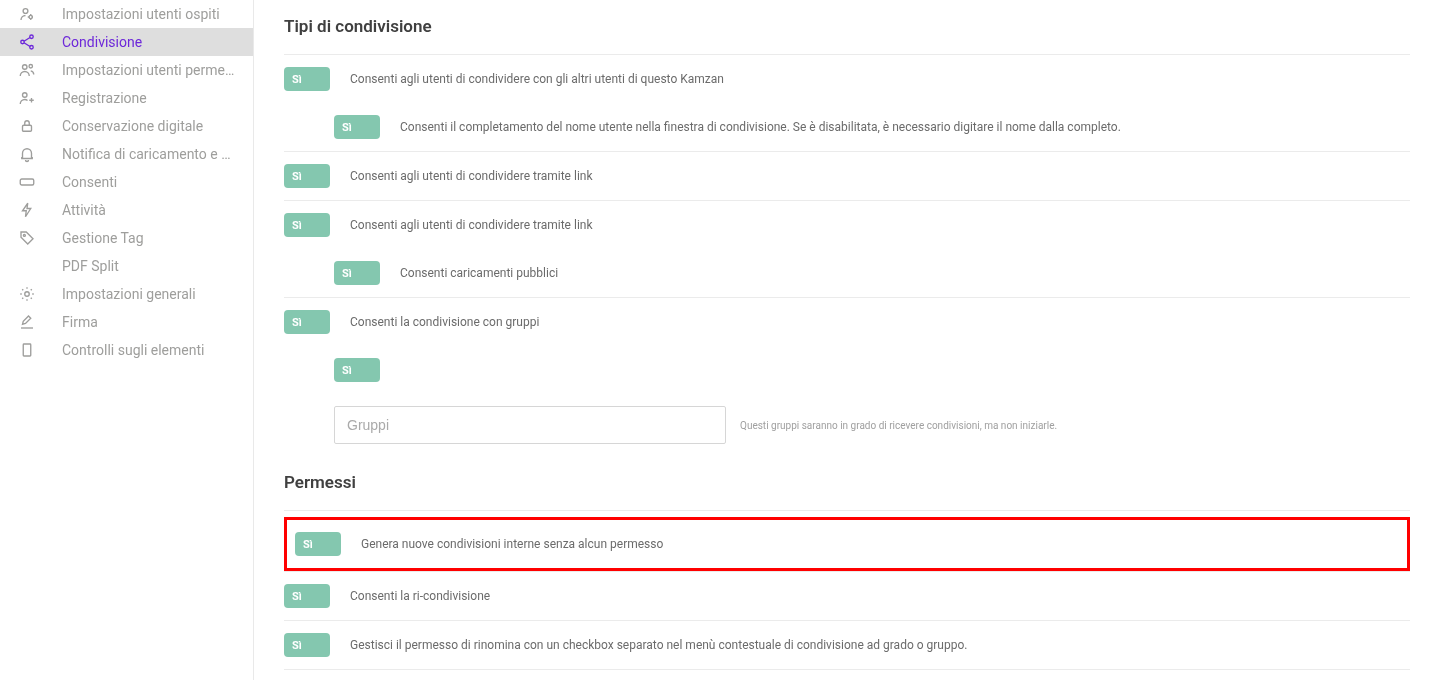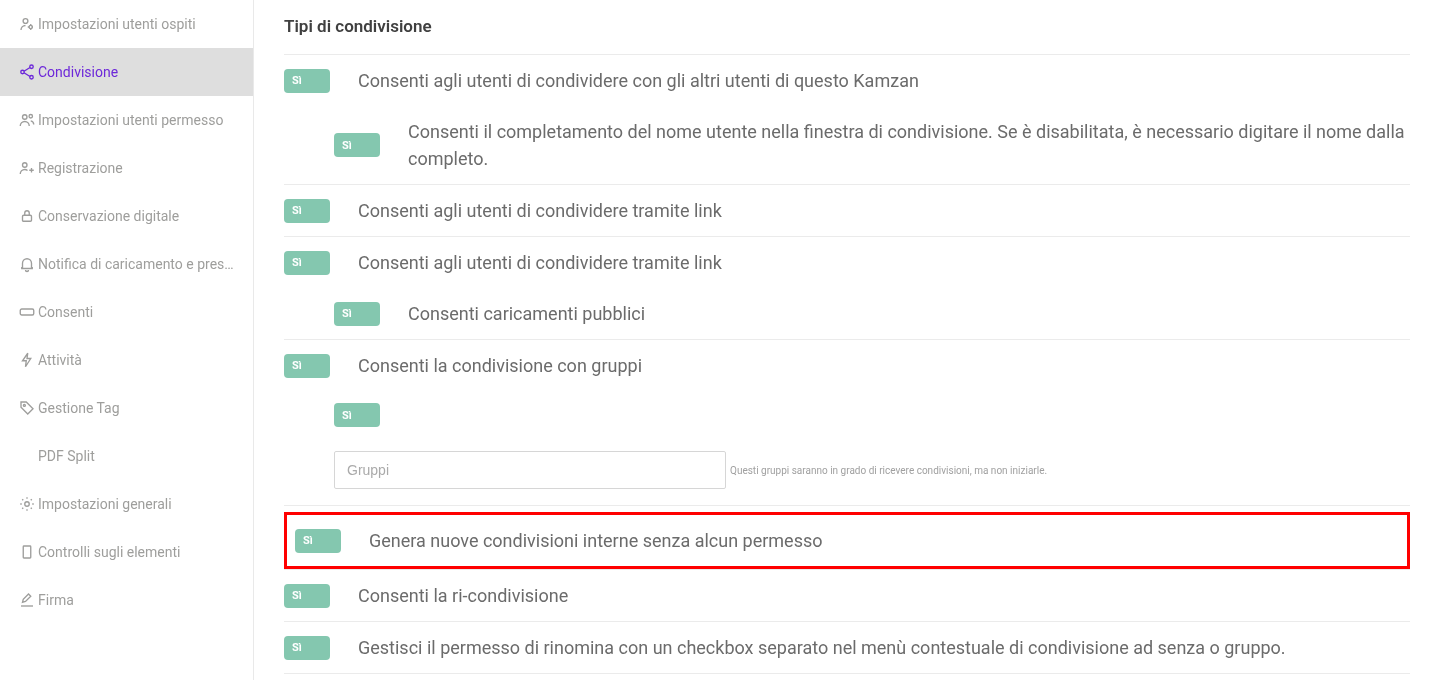--- a/index.html
+++ b/index.html
@@ -16,23 +16,23 @@
   .sidebar {
     width: 254px;
     background: #ffffff;
     border-right: 1px solid #e9e9e9;
     padding-top: 0;
     flex-shrink: 0;
   }
   .sidebar-item {
     display: flex;
     align-items: center;
-    gap: 2px;
+    gap: 26px;
     padding: 0 18px;
-    height: 48px;
+    height: 28px;
     cursor: pointer;
     color: #9e9e9c;
     font-size: 14px;
     white-space: nowrap;
     overflow: hidden;
     text-overflow: ellipsis;
   }
   .sidebar-item.active {
     background: #dedede;
     color: #6d28d9;
@@ -60,21 +60,21 @@
     margin-top: 16px;
     margin-bottom: 18px;
   }
   .divider {
     border: none;
     border-top: 1px solid #ebebeb;
   }
   .setting-row {
     display: flex;
     align-items: center;
-    gap: 28px;
+    gap: 20px;
     padding: 12px 0;
     border-bottom: 1px solid #ebebeb;
   }
   .setting-row.no-border { border-bottom: none; }
   .setting-row.indent-1 { padding-left: 50px; }
   .toggle {
     width: 46px;
     height: 24px;
     border-radius: 4px;
     background: #84c7af;
@@ -83,36 +83,36 @@
     font-weight: 700;
     display: inline-flex;
     align-items: center;
     padding-left: 8px;
     position: relative;
     flex-shrink: 0;
     cursor: pointer;
   }
   .setting-text {
     color: #6b6b6b;
-    font-size: 18px;
+    font-size: 12px;
     line-height: 1.5;
   }
   .highlight-box {
     border: 3px solid #ff0000;
     padding: 2px;
     margin-top: 6px;
   }
   .highlight-box .setting-row {
     border-bottom: none;
     padding: 10px 6px;
   }
   .input-row {
     display: flex;
     align-items: center;
-    gap: 4px;
+    gap: 14px;
     padding: 12px 0 12px 50px;
     border-bottom: 1px solid #ebebeb;
   }
   .text-input {
     width: 392px;
     height: 38px;
     border: 1px solid #d6d6d6;
     border-radius: 2px;
     padding: 0 12px;
     font-size: 14px;
@@ -237,35 +237,35 @@
       <svg viewBox="0 0 24 24">
           <circle cx="12" cy="12" r="3"></circle>
           <path d="M12 3v2M12 19v2M3 12h2M19 12h2M5.6 5.6l1.4 1.4M17 17l1.4 1.4M5.6 18.4 7 17M17 7l1.4-1.4"></path>
         </svg>
     </span>
     <span class="label">Impostazioni generali</span>
   </div>
 
   <div class="sidebar-item">
     <span class="icon">
+      <svg viewBox="0 0 24 24">
+          <path d="M4 20h16"></path>
+          <path d="M14 4 7 11l-1 4 4-1 7-7-3-3z"></path>
+        </svg>
+    </span>
+    <span class="label">Firma</span>
+  </div>
+
+  <div class="sidebar-item">
+    <span class="icon">
       <svg viewBox="0 0 24 24" fill="currentColor" stroke="none">
           <rect x="7" y="4" width="10" height="16" rx="1"></rect>
         </svg>
     </span>
     <span class="label">Controlli sugli elementi</span>
-  </div>
-
-  <div class="sidebar-item">
-    <span class="icon">
-      <svg viewBox="0 0 24 24">
-          <path d="M4 20h16"></path>
-          <path d="M14 4 7 11l-1 4 4-1 7-7-3-3z"></path>
-        </svg>
-    </span>
-    <span class="label">Firma</span>
   </div>
 </nav>
 
 <main class="main">
 
   <h2 class="section-title">Tipi di condivisione</h2>
   <hr class="divider">
 
   <div class="setting-row no-border">
     <span class="toggle">Sì</span>
@@ -299,32 +299,33 @@
 
   <div class="setting-row indent-1 no-border">
     <span class="toggle">Sì</span>
   </div>
 
   <div class="input-row no-border" style="border-bottom:none;">
     <input type="text" class="text-input" placeholder="Gruppi" style="">
     <span class="hint">Questi gruppi saranno in grado di ricevere condivisioni, ma non iniziarle.</span>
   </div>
 
+  <h2 class="section-title">Permessi</h2>
   <hr class="divider permessi-sep">
 
   <div class="highlight-box">
     <div class="setting-row">
       <span class="toggle">Sì</span>
       <span class="setting-text">Genera nuove condivisioni interne senza alcun permesso</span>
     </div>
   </div>
 
   <div class="setting-row row-after-highlight">
     <span class="toggle">Sì</span>
     <span class="setting-text">Consenti la ri-condivisione</span>
   </div>
 
   <div class="setting-row">
     <span class="toggle">Sì</span>
-    <span class="setting-text">Gestisci il permesso di rinomina con un checkbox separato nel menù contestuale di condivisione ad senza o gruppo.</span>
+    <span class="setting-text">Gestisci il permesso di rinomina con un checkbox separato nel menù contestuale di condivisione ad grado o gruppo.</span>
   </div>
 
 </main>
 
 </body></html>

